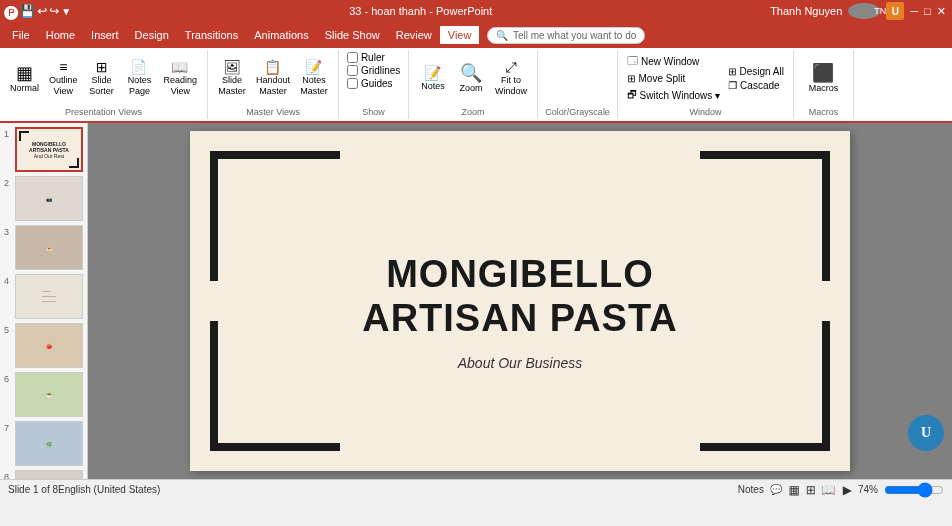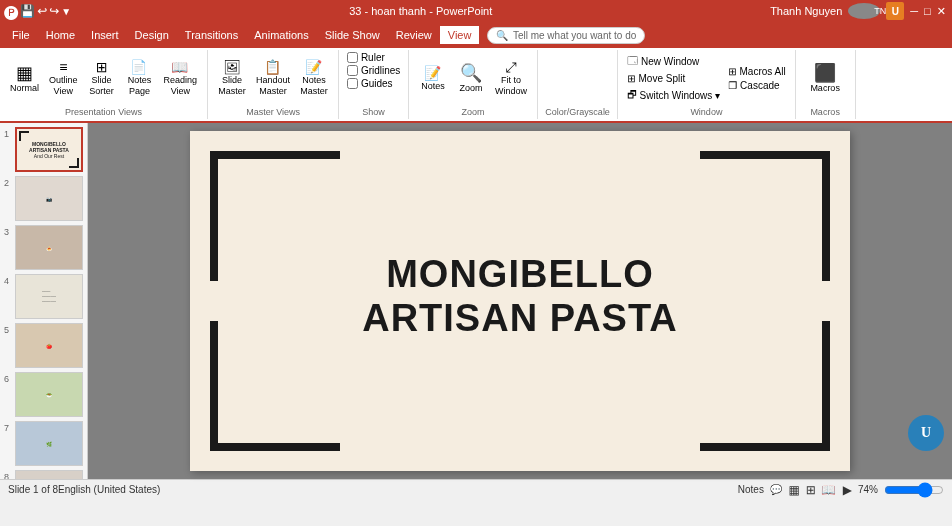--- a/index.html
+++ b/index.html
@@ -462,21 +462,21 @@
           <span>Move Split</span>
         </div>
         <div class="ribbon-small-btn">
           <span>🗗</span>
           <span>Switch Windows ▾</span>
         </div>
       </div>
       <div style="display:flex;flex-direction:column;gap:1px;">
         <div class="ribbon-small-btn">
           <span>⊞</span>
-          <span>Macros All</span>
+          <span>Design All</span>
         </div>
         <div class="ribbon-small-btn">
           <span>❐</span>
           <span>Cascade</span>
         </div>
       </div>
     </div>
     <div class="ribbon-group-label">Window</div>
   </div>
 
@@ -554,20 +554,21 @@
     </div>
   </div>
 
   <div class="canvas-area">
     <div class="slide-canvas">
       <div class="bracket-tl"></div>
       <div class="bracket-bl"></div>
       <div class="bracket-tr"></div>
       <div class="bracket-br"></div>
       <div class="slide-title">MONGIBELLO<br>ARTISAN PASTA</div>
+      <div class="slide-subtitle">About Our Business</div>
     </div>
   </div>
 
   <div class="unica-logo">U</div>
 </div>
 
 <div class="status-bar">
   <div class="status-left">
     <span>Slide 1 of 8</span>
     <span>English (United States)</span>

